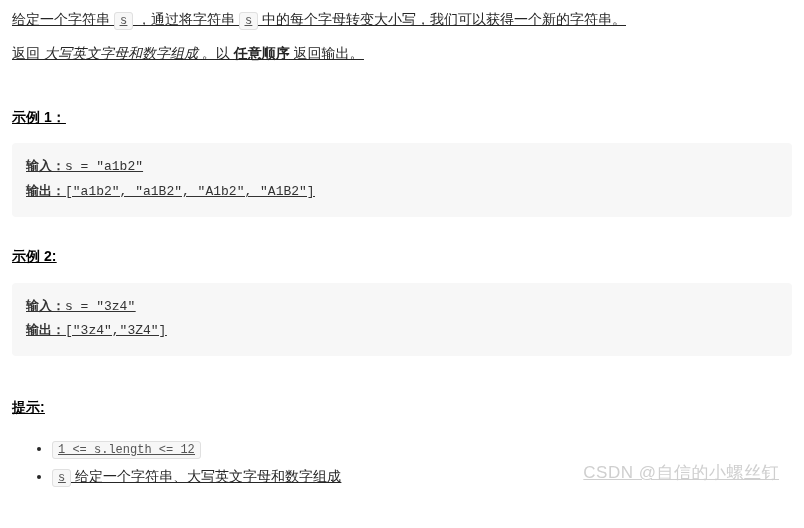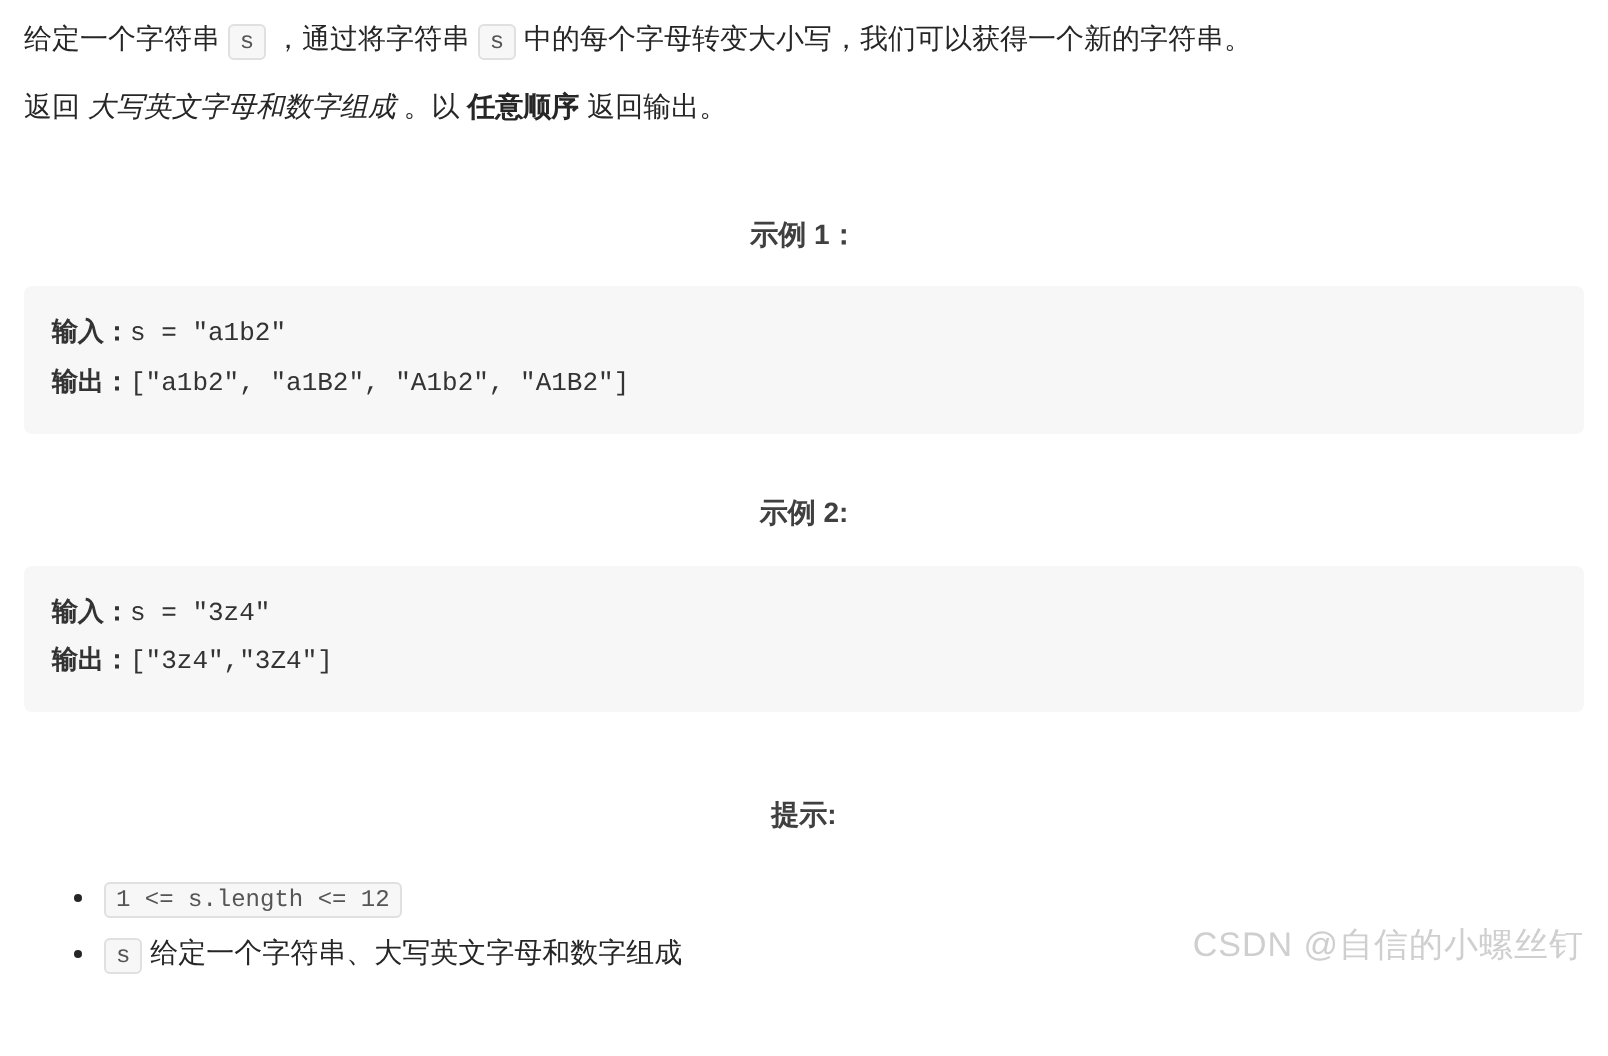--- a/index.html
+++ b/index.html
@@ -1,15 +1,15 @@
 <!DOCTYPE html>
 <html><head>
   <meta charset="utf-8">
   <style>
-    * { margin: 0; padding: 0; box-sizing: border-box; }
+    * { margin: 0; padding: 0; box-sizing: border-box; text-decoration: underline; }
     body {
       font-family: -apple-system, BlinkMacSystemFont, "Segoe UI", "PingFang SC", "Hiragino Sans GB", "Microsoft YaHei", sans-serif;
       font-size: 14px;
       line-height: 1.7;
       color: #262626;
       padding: 8px 12px;
       width: 804px;
       position: relative;
     }
     .paragraph { margin-bottom: 10px; }
@@ -22,40 +22,39 @@
       font-size: 12px;
       color: #555;
     }
     .italic { font-style: italic; }
     .bold { font-weight: 700; }
     .example-heading {
       font-weight: 700;
       font-size: 14px;
       margin-top: 28px;
       margin-bottom: 14px;
-      color: #404040;
-      text-align: center;
+      color: #000000;
     }
     .spacer-top { margin-top: 40px; }
     .code-block {
       background: #f7f7f7;
       border-radius: 4px;
       padding: 12px 14px;
       font-family: Consolas, Monaco, "Courier New", monospace;
       font-size: 13px;
       line-height: 1.9;
       color: #333;
       white-space: pre-wrap;
     }
     .code-label { font-weight: 700; }
     ul { list-style: disc; padding-left: 40px; margin-top: 17px; }
     li { margin-bottom: 4px; font-size: 14px; }
     .watermark {
       position: absolute;
-      right: 12px;
+      right: 25px;
       bottom: 12px;
       font-size: 17px;
       color: #cfcfcf;
       pointer-events: none;
       letter-spacing: 0.5px;
       font-weight: 400;
     }
   </style>
 </head>
 <body>

